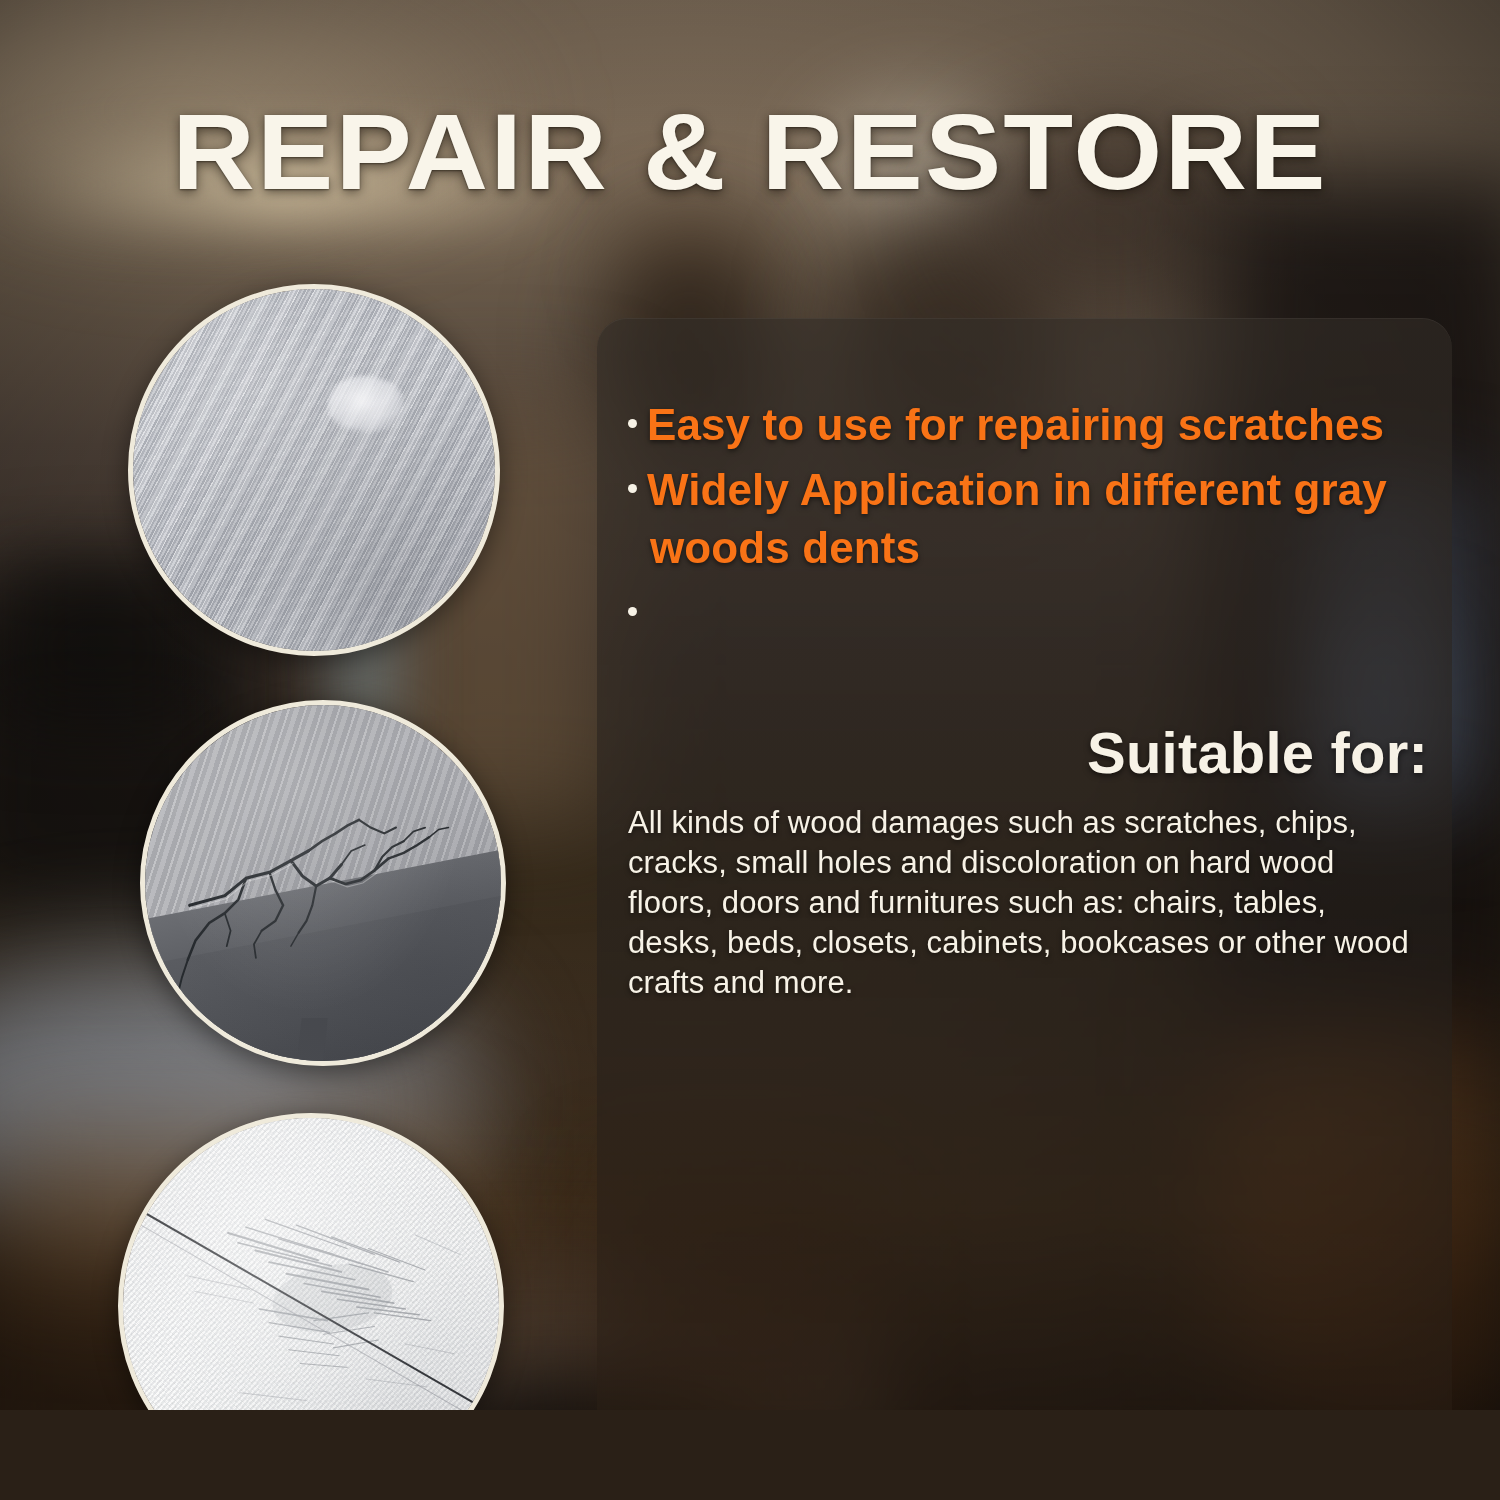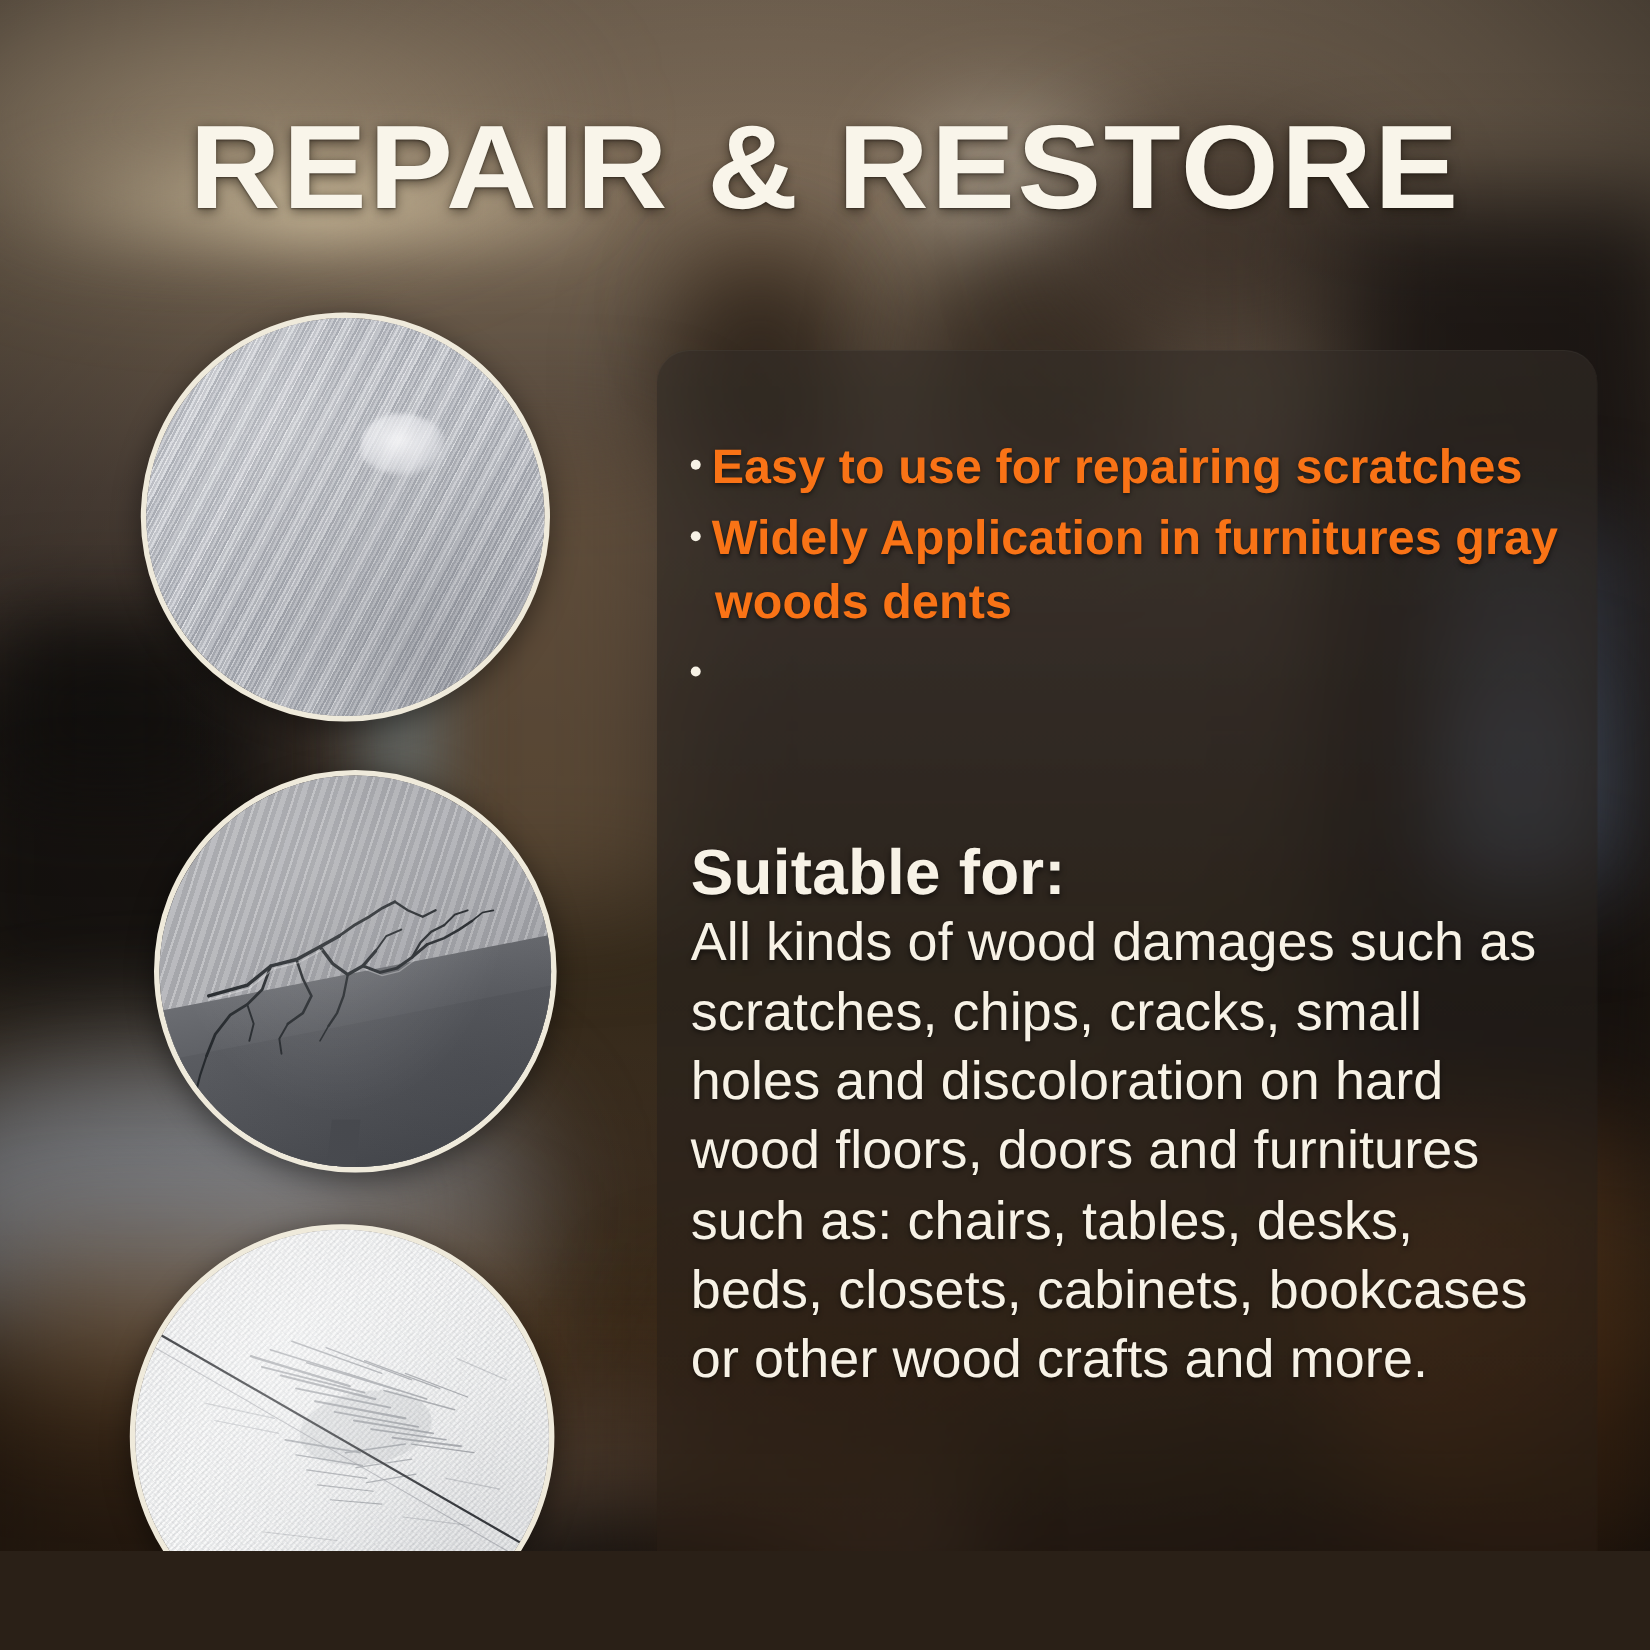--- a/index.html
+++ b/index.html
@@ -175,34 +175,36 @@
   .bullets li .dot {
     display: inline-block;
     width: 9px; height: 9px;
     border-radius: 50%;
     background: #f7f2e6;
     vertical-align: 12px;
     margin-right: 10px;
   }
 
   .suitable-head {
-    margin-top: 120px;
+    margin-top: 79px;
     font-family: "Liberation Sans Narrow", "Liberation Sans", sans-serif;
     font-weight: 700;
     font-size: 58px;
     line-height: 1.1;
     color: #f7f2e6;
     text-shadow: 0 2px 6px rgba(0,0,0,.6);
     letter-spacing: .2px;
+    text-align: right;
   }
 
   .suitable-body {
+    margin-top: 18px;
     font-family: "Liberation Sans Narrow", "Liberation Sans", sans-serif;
     font-weight: 400;
-    font-size: 49px;
+    font-size: 31px;
     line-height: 1.29;
     color: #f7f2e6;
     text-shadow: 0 2px 5px rgba(0,0,0,.55);
     max-width: 790px;
     letter-spacing: .1px;
   }
 
   
   .circle {
     position: absolute;
@@ -367,21 +369,21 @@
 
   <div class="panel"></div>
 
   <div class="panel-inner">
 
     <ul class="bullets">
       <li>
         <span class="dot"></span><span>Easy to use for repairing scratches</span>
       </li>
       <li>
-        <span class="dot"></span><span>Widely Application in furnitures gray woods dents</span>
+        <span class="dot"></span><span>Widely Application in different gray woods dents</span>
       </li>
       <li>
         <span class="dot"></span>
       </li>
     </ul>
 
     <div class="suitable-head">Suitable for:</div>
     <div class="suitable-body">All kinds of wood damages such as scratches, chips, cracks, small holes and discoloration on hard wood floors, doors and furnitures such as: chairs, tables, desks, beds, closets, cabinets, bookcases or other wood crafts and more.</div>
 
   </div>

